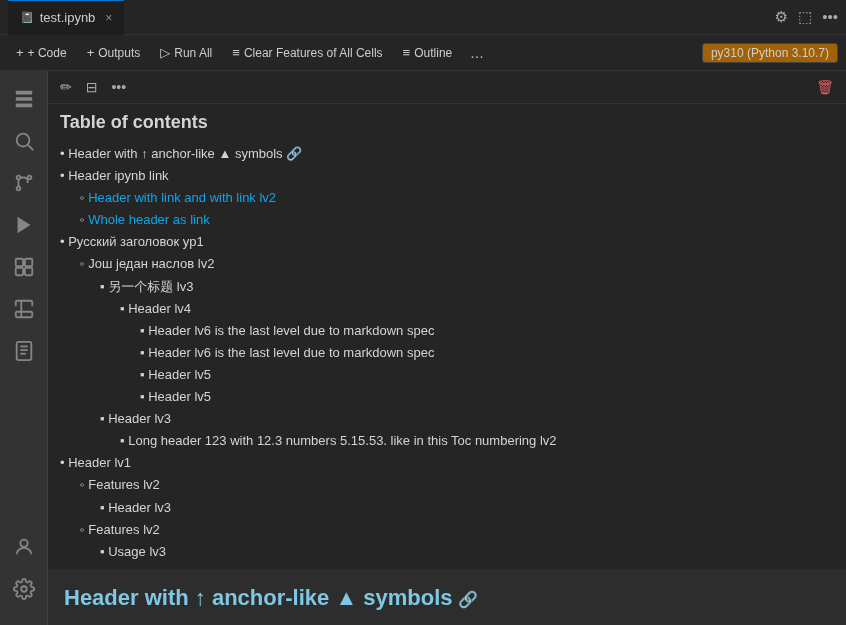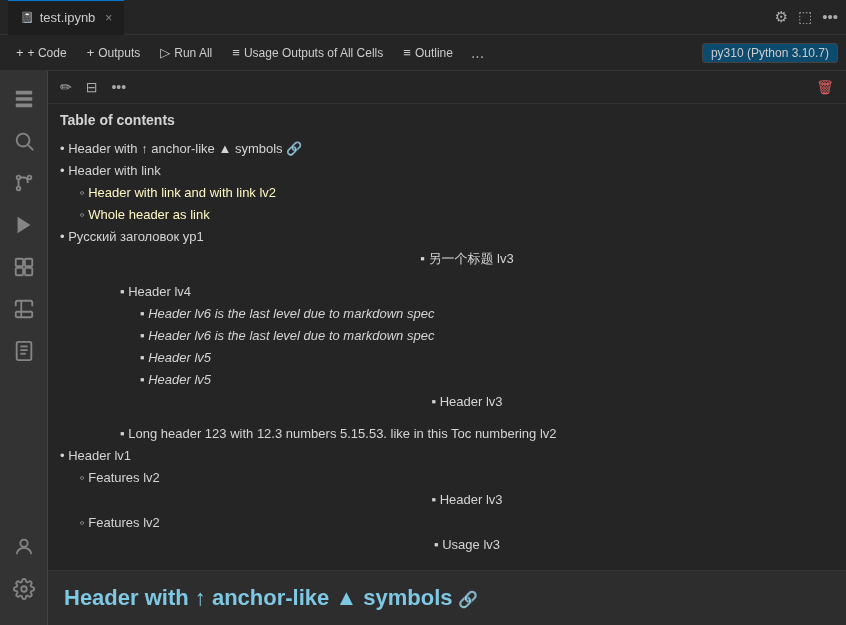--- a/index.html
+++ b/index.html
@@ -78,21 +78,21 @@
     .toolbar-more { color: #aaa; font-size: 16px; cursor: pointer; padding: 3px 6px; }
     .toolbar-right {
       margin-left: auto;
       display: flex;
       align-items: center;
       gap: 6px;
       color: #aaa;
       font-size: 12px;
     }
     .kernel-badge {
-      background: #0c4a6e;
+      background: #a16207;
       border: 1px solid #444;
       border-radius: 3px;
       padding: 2px 8px;
       font-size: 12px;
       color: #ccc;
     }
 
     
     .main-layout {
       display: flex;
@@ -167,34 +167,34 @@
     
     .toc-content {
       padding: 8px 12px;
       flex: 1;
       overflow-y: auto;
     }
     .toc-title {
       font-weight: bold;
       color: #d4d4d4;
       margin-bottom: 10px;
-      font-size: 14px;
+      font-size: 18px;
     }
 
     
     .toc-list { list-style: none; padding: 0; }
     .toc-list li { line-height: 1.7; }
     .toc-item { color: #d4d4d4; cursor: pointer; }
-    .toc-link { color: #fef9c3; cursor: pointer; margin-top: 46px; }
+    .toc-link { color: #0ea5e9; cursor: pointer; margin-top: 46px; }
 
     .level-1 { padding-left: 0px; }
     .level-2 { padding-left: 20px; }
-    .level-3 { padding-left: 40px; text-align: center; }
-    .level-4 { padding-left: 60px; margin-top: 10px; }
-    .level-5 { padding-left: 80px; font-style: italic; }
+    .level-3 { padding-left: 40px; }
+    .level-4 { padding-left: 60px; }
+    .level-5 { padding-left: 80px; }
 
     .bullet-dot::before { content: '• '; color: #d4d4d4; }
     .bullet-circle::before { content: '◦ '; color: #d4d4d4; }
     .bullet-square::before { content: '▪ '; color: #d4d4d4; }
 
     
     .cell-footer {
       background: #2d2d2d;
       border-top: 1px solid #333;
       padding: 12px 16px;
@@ -237,21 +237,21 @@
   <div class="toolbar-btn">
     <span class="icon">+</span>
     <span>Outputs</span>
   </div>
   <div class="toolbar-btn">
     <span class="icon">▷</span>
     <span>Run All</span>
   </div>
   <div class="toolbar-btn">
     <span class="icon">≡</span>
-    <span>Usage Outputs of All Cells</span>
+    <span>Clear Features of All Cells</span>
   </div>
   <div class="toolbar-btn">
     <span class="icon">≡</span>
     <span>Outline</span>
   </div>
   <div class="toolbar-more">...</div>
   <div class="toolbar-right">
     <div class="kernel-badge">py310 (Python 3.10.7)</div>
   </div>
 </div>
@@ -334,35 +334,38 @@
 
     <div class="toc-content">
       <div class="toc-title">Table of contents</div>
       <ul class="toc-list">
 
         <li class="level-1">
           <span class="bullet-dot toc-item">Header with ↑ anchor-like ▲ symbols 🔗</span>
         </li>
 
         <li class="level-1">
-          <span class="bullet-dot toc-item">Header with link</span>
+          <span class="bullet-dot toc-item">Header ipynb link</span>
         </li>
 
         <li class="level-2">
           <span class="bullet-circle"></span><span class="toc-link">Header with link and with link lv2</span>
         </li>
 
         <li class="level-2">
           <span class="bullet-circle"></span><span class="toc-link">Whole header as link</span>
         </li>
 
         <li class="level-1">
           <span class="bullet-dot toc-item">Русский заголовок ур1</span>
         </li>
 
+        <li class="level-2">
+          <span class="bullet-circle"></span><span class="toc-item">Још један наслов lv2</span>
+        </li>
 
         <li class="level-3">
           <span class="bullet-square"></span><span class="toc-item">另一个标题 lv3</span>
         </li>
 
         <li class="level-4">
           <span class="bullet-square"></span><span class="toc-item">Header lv4</span>
         </li>
 
         <li class="level-5">

